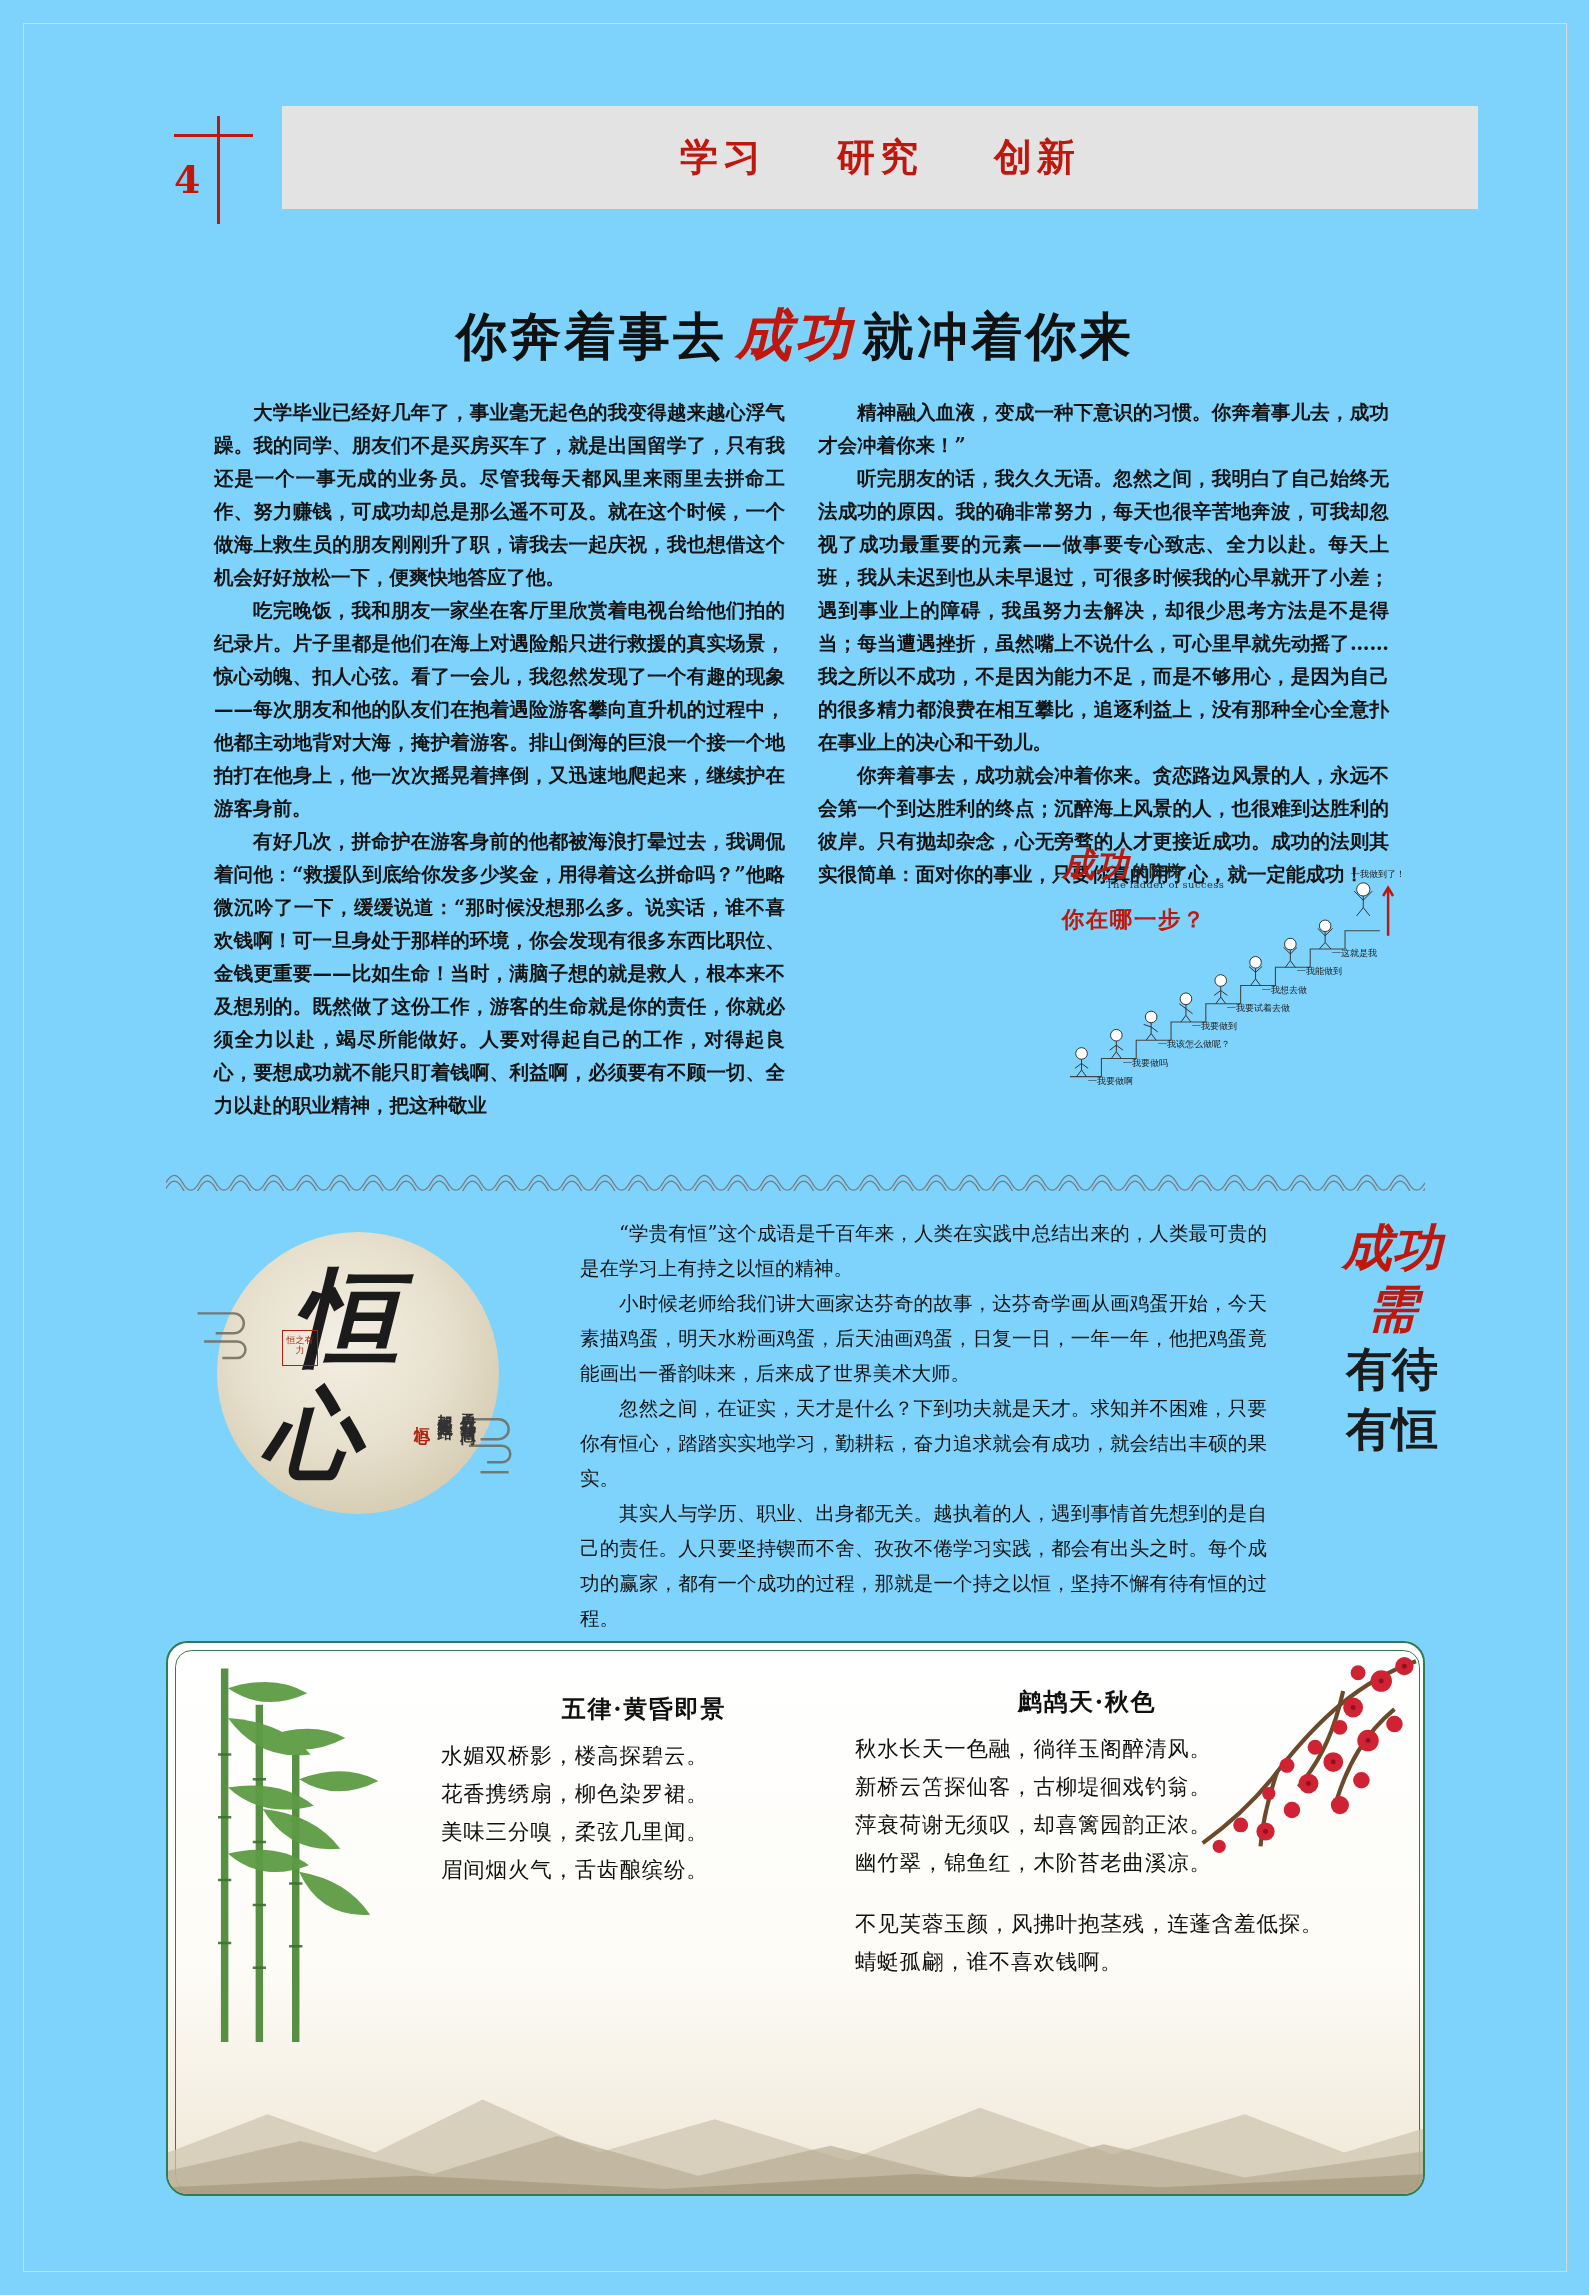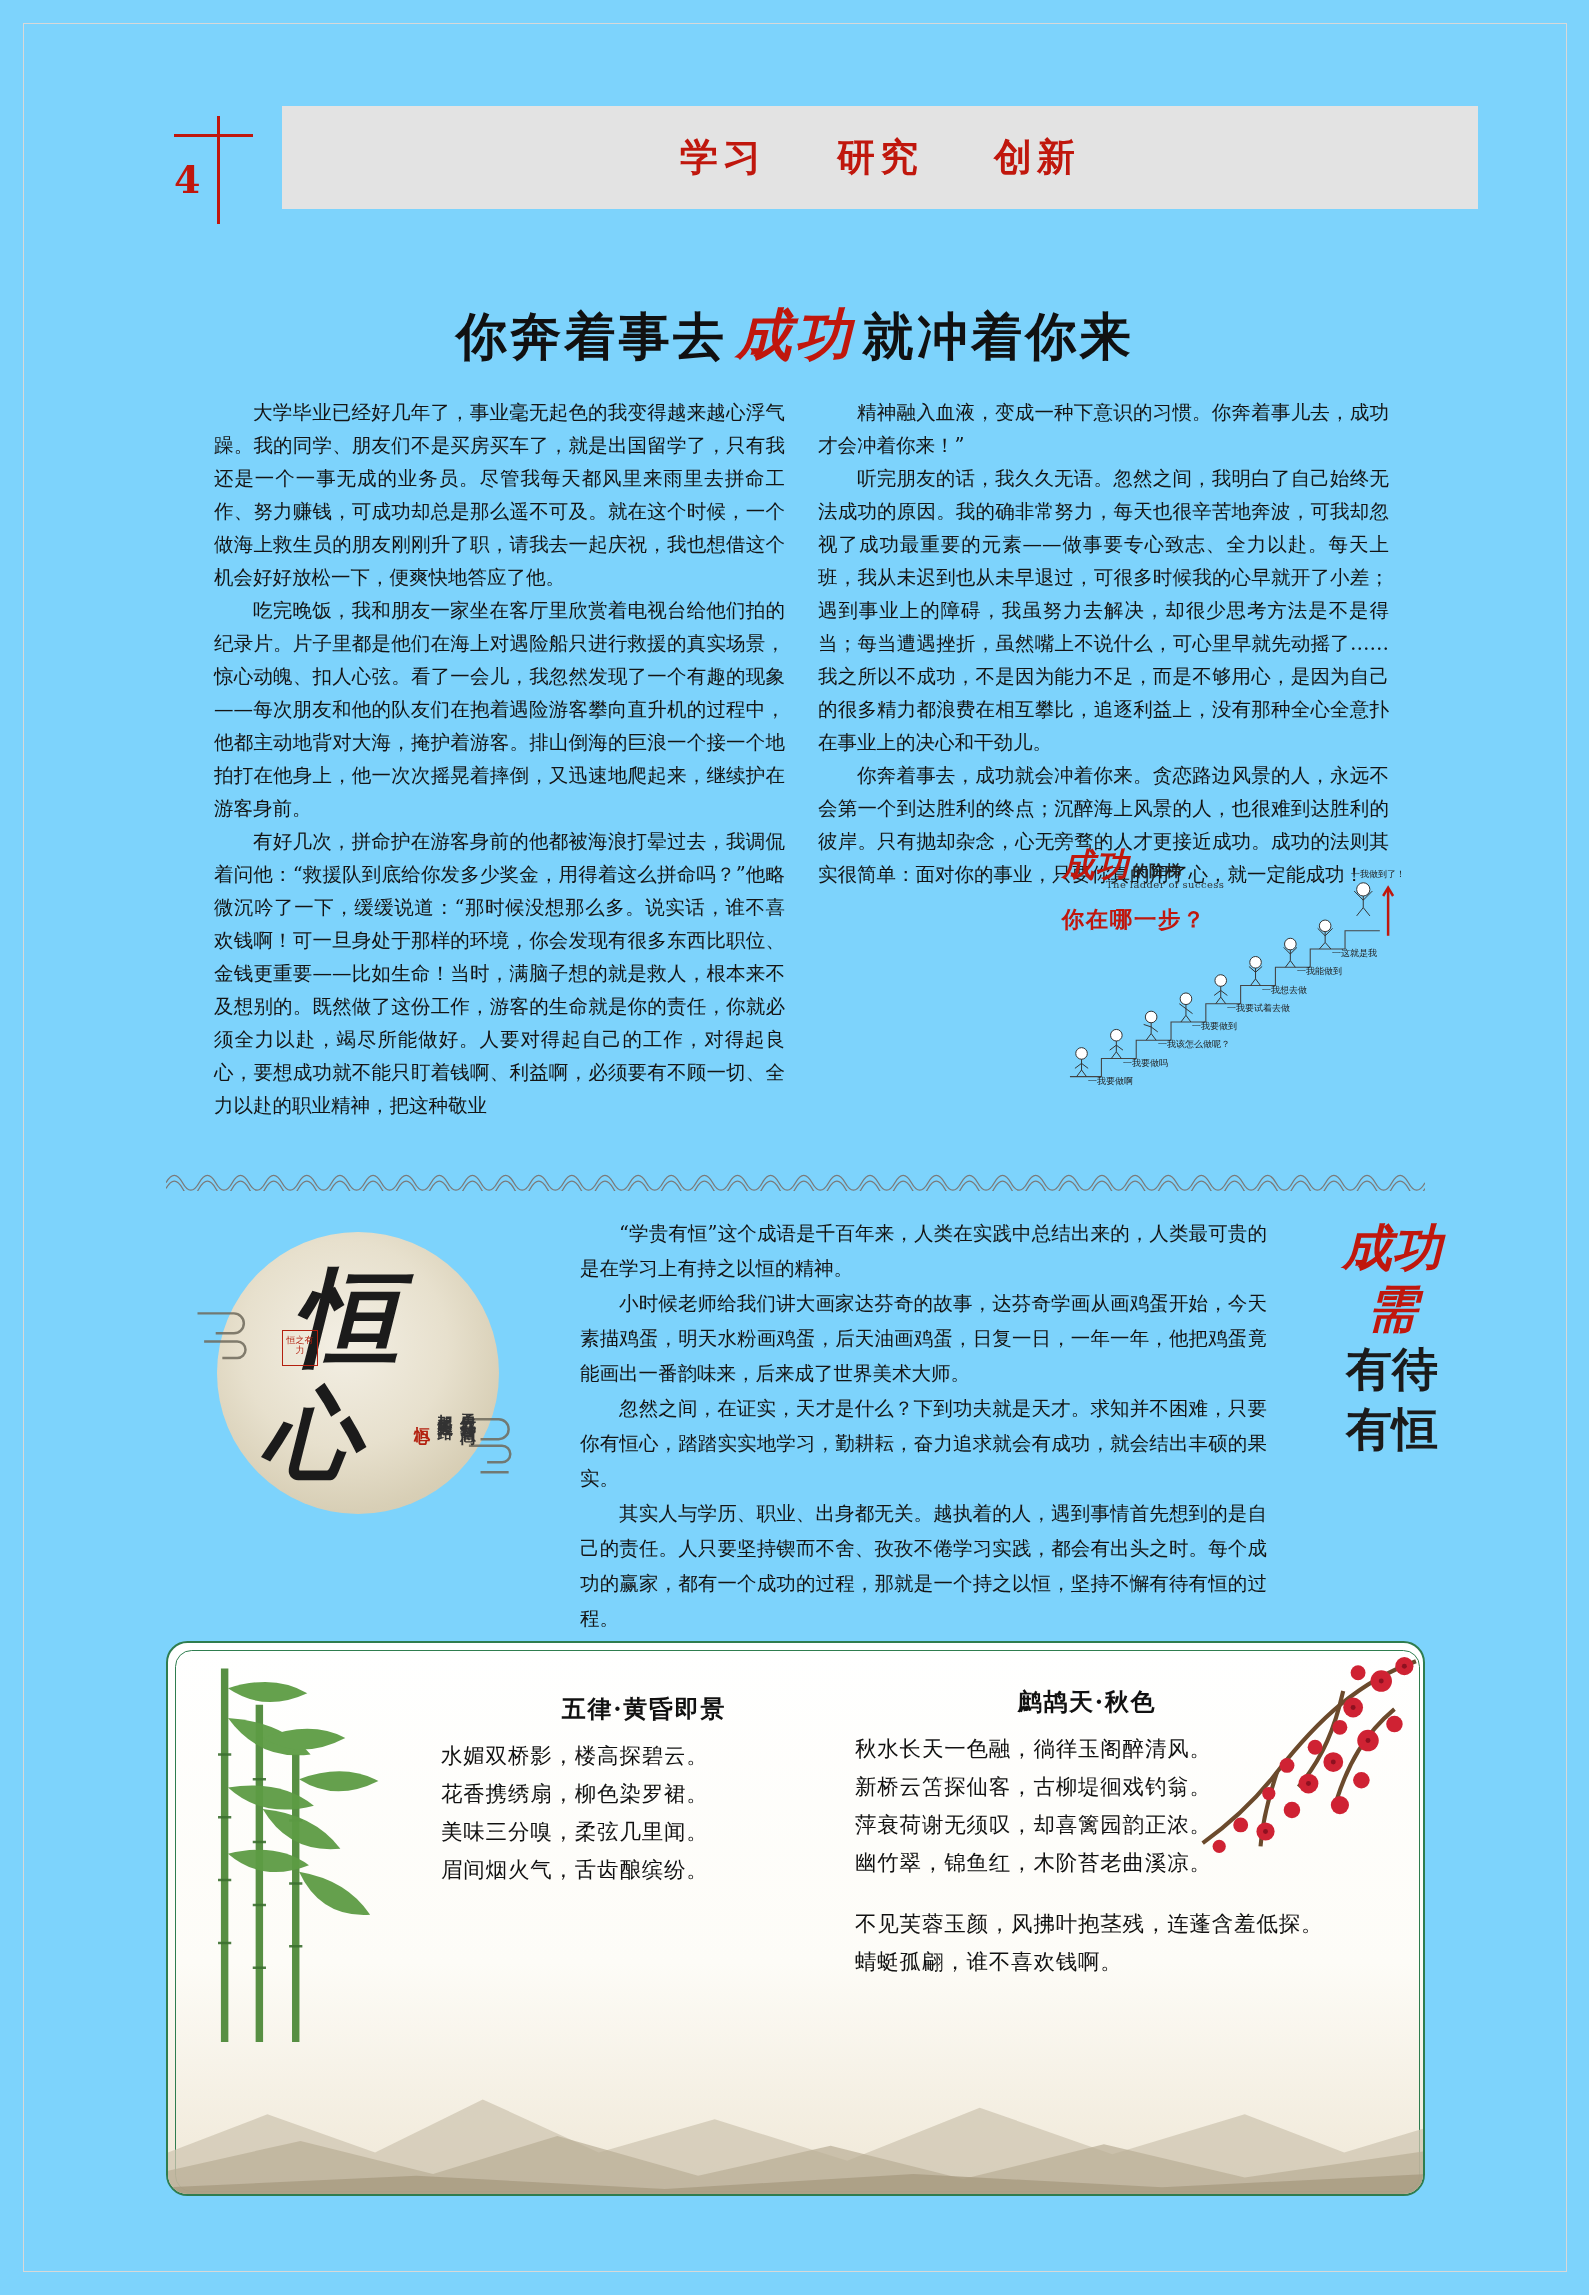--- a/index.html
+++ b/index.html
@@ -101,20 +101,21 @@
   
   .col {
     position: absolute;
     width: 571px;
     font-size: 19.5px;
     line-height: 33px;
     color: #141414;
     text-align: justify;
     text-justify: inter-ideograph;
     font-family: "DejaVu Serif", serif;
+    font-weight: bold;
   }
   .col p { margin: 0; text-indent: 2em; }
   .col-left  { left: 214px; top: 396px; }
   .col-right { left: 818px; top: 396px; }
 
   
   .stair-box {
     position: absolute;
     left: 1060px; top: 828px;
     width: 348px; height: 257px;

